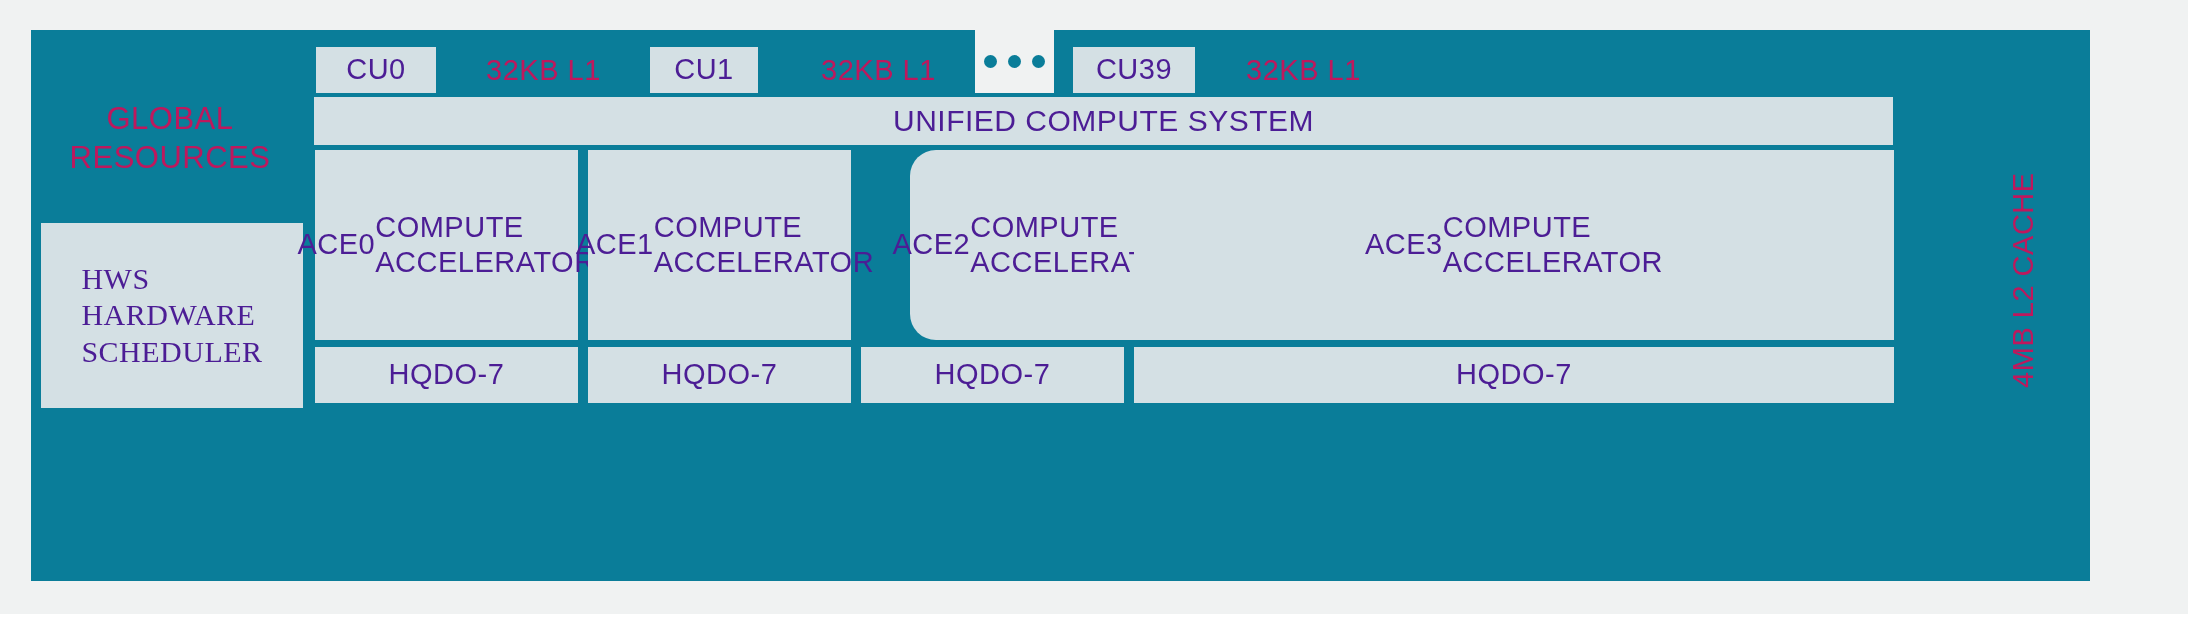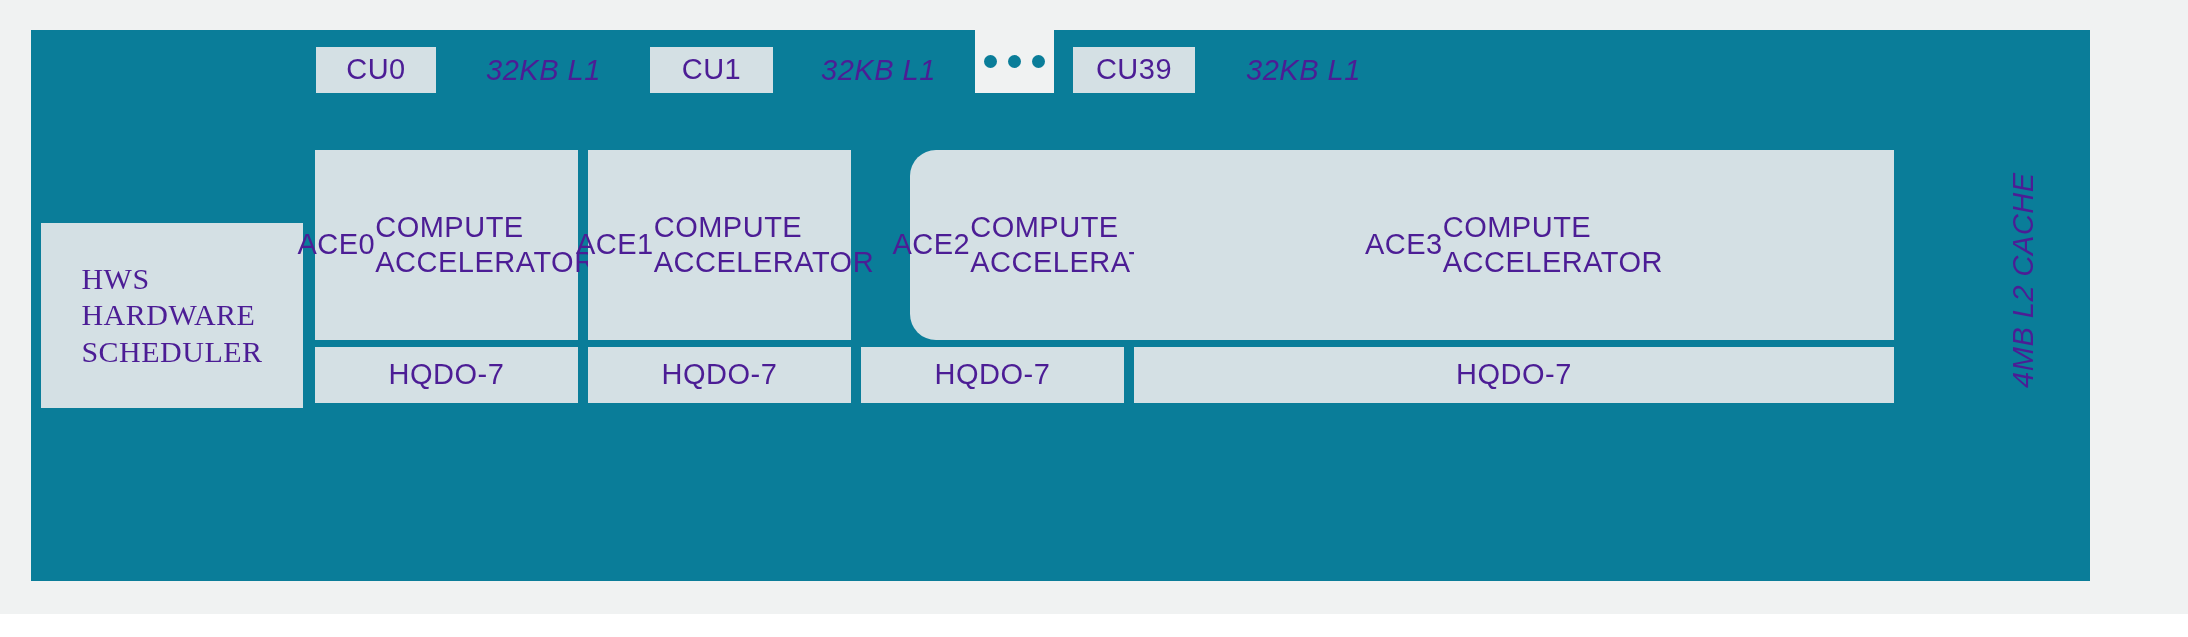--- a/index.html
+++ b/index.html
@@ -49,29 +49,28 @@
     display: flex;
     align-items: center;
     justify-content: center;
     color: #4c1d95;
     letter-spacing: 0.5px;
     line-height: 1.22;
     font-weight: 400;
   }
   .wt {
     position: absolute;
-    color: #4c1d95;
+    color: #be185d;
     display: flex;
     align-items: center;
     justify-content: center;
     text-align: center;
     letter-spacing: 0.5px;
     line-height: 1.25;
     font-weight: 400;
-    font-style: italic;
   }
 
   
   .global-resources {
     left: 31px;
     top: 78px;
     width: 278px;
     height: 122px;
     font-size: 31px;
   }
@@ -84,21 +83,21 @@
     font-family: Liberation Serif, serif;
   }
 
   
   .cu-box {
     top: 47px;
     height: 46px;
     font-size: 29px;
   }
   .cu0-box  { left: 316px;  width: 120px; }
-  .cu1-box  { left: 650px;  width: 123px; }
+  .cu1-box  { left: 650px;  width: 108px; }
   .cu39-box { left: 1073px; width: 122px; }
 
   .l1-label {
     top: 47px;
     height: 46px;
     font-size: 29px;
   }
   .l1-0 { left: 455px;  width: 177px; }
   .l1-1 { left: 790px;  width: 177px; }
   .l1-2 { left: 1215px; width: 177px; }
@@ -172,38 +171,40 @@
 </style>
 </head>
 <body>
 
 <div id="canvas">
 
   <div class="page-bg"></div>
 
   <div class="chip-panel"></div>
 
+  <div class="wt global-resources">GLOBAL<br>RESOURCES</div>
 
   <div class="lt hws-box">HWS<br>HARDWARE<br>SCHEDULER</div>
 
   <div class="lt cu-box cu0-box">CU0</div>
   <div class="wt l1-label l1-0">32KB L1</div>
 
   <div class="lt cu-box cu1-box">CU1</div>
   <div class="wt l1-label l1-1">32KB L1</div>
 
   <div class="ellipsis-notch">
     <span class="dot"></span>
     <span class="dot"></span>
     <span class="dot"></span>
   </div>
 
   <div class="lt cu-box cu39-box">CU39</div>
   <div class="wt l1-label l1-2">32KB L1</div>
 
+  <div class="lt ucs-bar">UNIFIED COMPUTE SYSTEM</div>
 
   <div class="lt ace-box ace-0">
     <span>ACE0</span>
     <span>COMPUTE<br>ACCELERATOR</span>
   </div>
   <div class="lt ace-box ace-1">
     <span>ACE1</span>
     <span>COMPUTE<br>ACCELERATOR</span>
   </div>
   <div class="lt ace-box ace-2">

